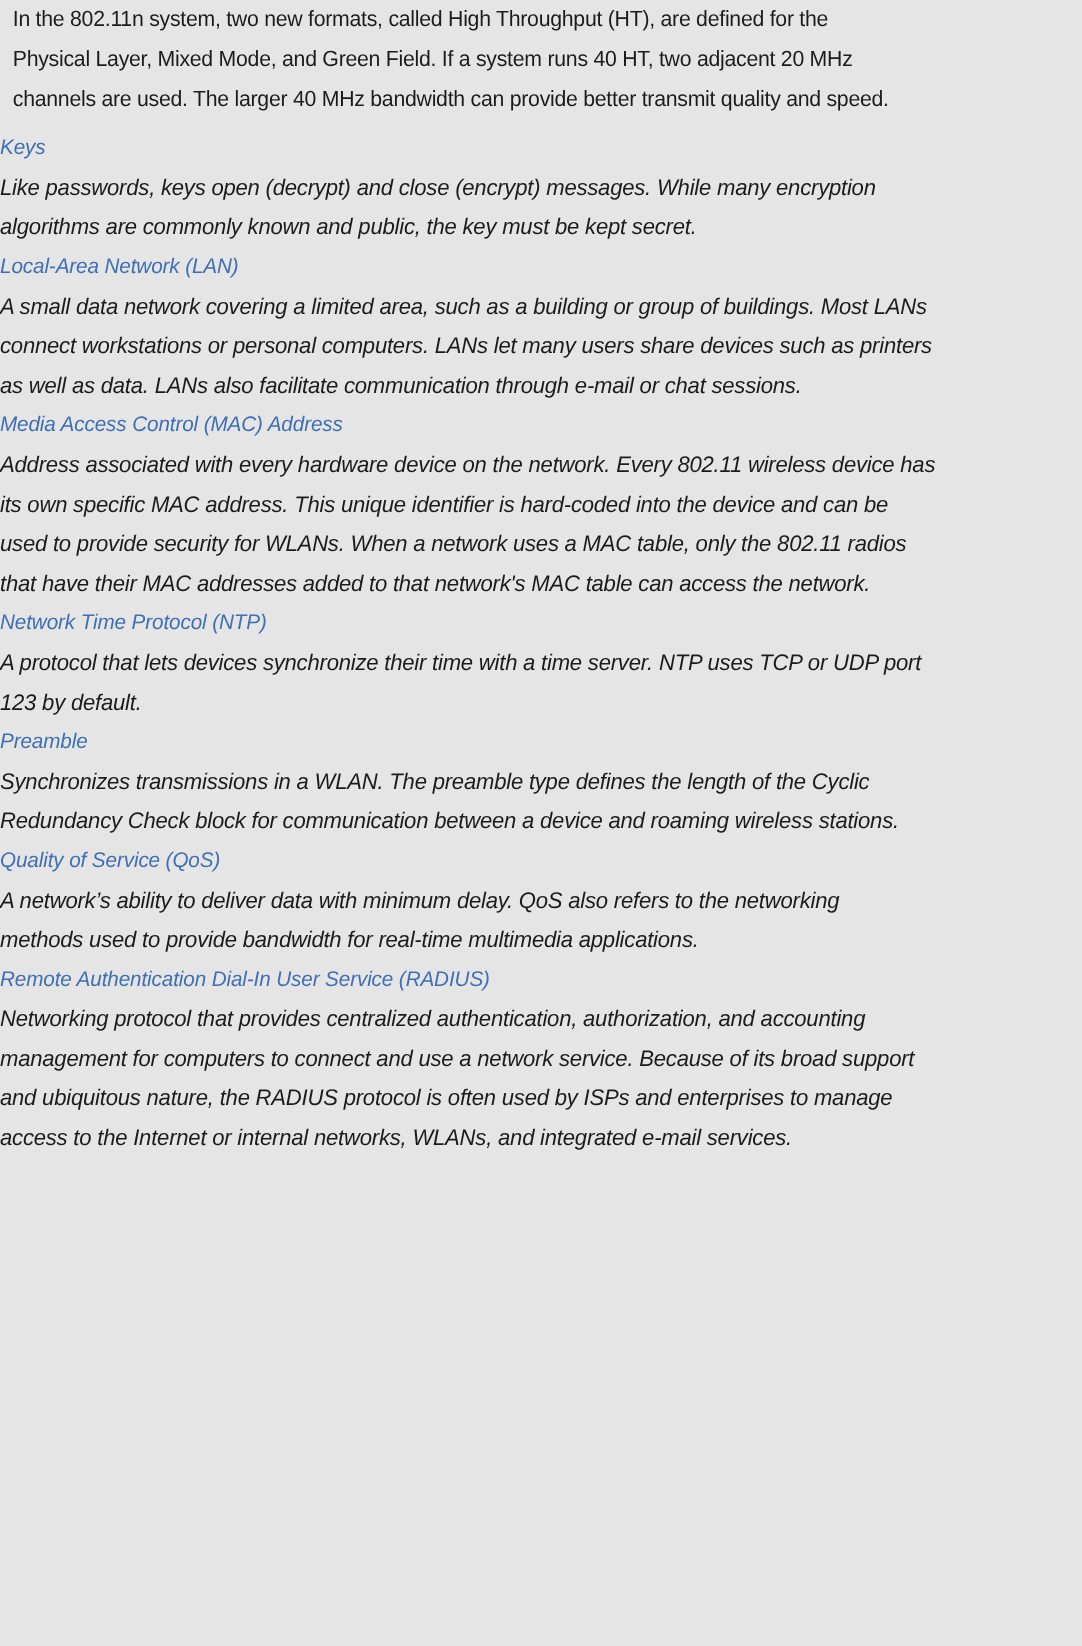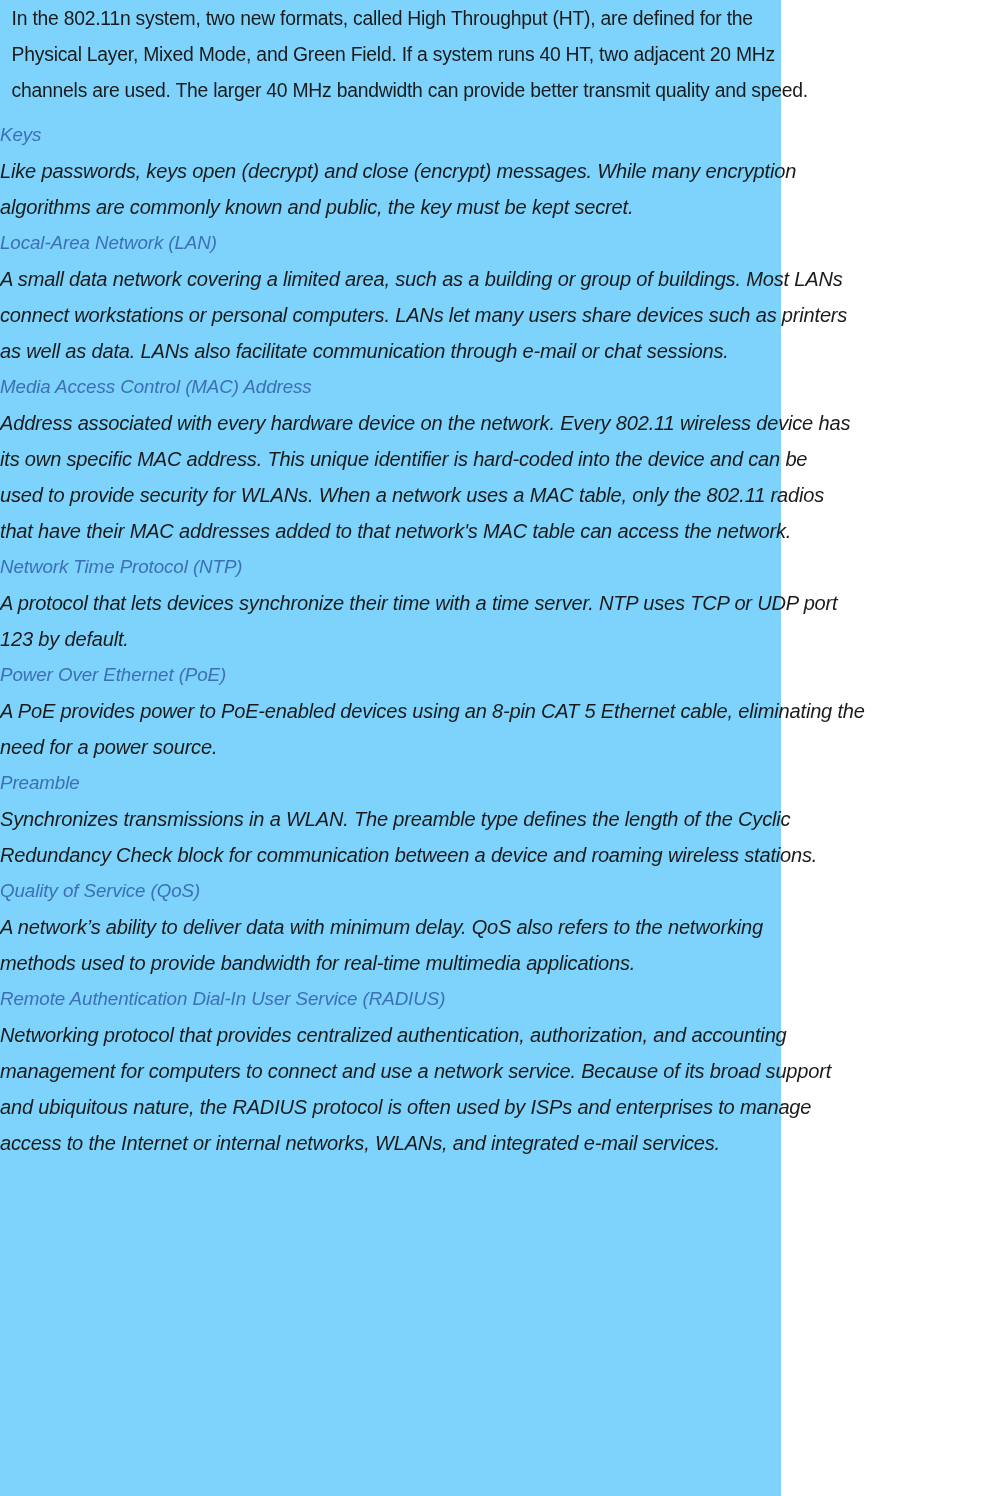--- a/index.html
+++ b/index.html
@@ -10,23 +10,23 @@
   body {
     width: 984px;
     height: 1496px;
     overflow: hidden;
     font-family: "Liberation Sans", "DejaVu Sans", sans-serif;
     -webkit-font-smoothing: antialiased;
   }
 
   #page {
     position: relative;
-    width: 781px;
+    width: 984px;
     height: 1496px;
-    background: #7dd3fc;
+    background: #e5e5e5;
     box-sizing: border-box;
     padding: 0;
   }
 
   
   .doc {
     position: absolute;
     left: 0;
     top: 0;
     width: 984px;
@@ -112,25 +112,20 @@
           <div class="body-line" style="color: rgb(27, 27, 27); transform: scaleX(0.979);">its own  specific  MAC address.  This unique identifier  is hard-coded   into the device and can be</div>
           <div class="body-line" style="color: rgb(27, 27, 27); transform: scaleX(0.979);">used to provide security for WLANs. When  a network uses a MAC table, only the 802.11 radios</div>
           <div class="body-line" style="color: rgb(27, 27, 27); transform: scaleX(0.979);">that have their MAC addresses added  to that network's MAC table can access the network.</div>
         </div>
         <div class="section">
           <div class="heading" style="color: rgb(61, 111, 181); transform: scaleX(0.979);">Network Time Protocol (NTP)</div>
           <div class="body-line" style="color: rgb(27, 27, 27); transform: scaleX(0.979);">A protocol that lets devices synchronize  their time with a time server.  NTP uses TCP or UDP port</div>
           <div class="body-line" style="color: rgb(27, 27, 27); transform: scaleX(0.979);">123 by default.</div>
         </div>
         <div class="section">
-          <div class="heading" style="color: rgb(61, 111, 181); transform: scaleX(0.979);">Power Over Ethernet (PoE)</div>
-          <div class="body-line" style="color: rgb(27, 27, 27); transform: scaleX(0.979);">A PoE provides power  to PoE-enabled devices using an 8-pin  CAT 5 Ethernet cable, eliminating the</div>
-          <div class="body-line" style="color: rgb(27, 27, 27); transform: scaleX(0.979);">need for a power  source.</div>
-        </div>
-        <div class="section">
           <div class="heading" style="color: rgb(61, 111, 181); transform: scaleX(0.979);">Preamble</div>
           <div class="body-line" style="color: rgb(27, 27, 27); transform: scaleX(0.979);">Synchronizes transmissions in a WLAN. The preamble  type defines the length of the Cyclic</div>
           <div class="body-line" style="color: rgb(27, 27, 27); transform: scaleX(0.979);">Redundancy  Check block  for communication between a device and roaming  wireless stations.</div>
         </div>
         <div class="section">
           <div class="heading" style="color: rgb(61, 111, 181); transform: scaleX(0.979);">Quality of Service (QoS)</div>
           <div class="body-line" style="color: rgb(27, 27, 27); transform: scaleX(0.979);">A network’s ability to deliver data with minimum  delay. QoS also refers to the networking</div>
           <div class="body-line" style="color: rgb(27, 27, 27); transform: scaleX(0.979);">methods used to provide bandwidth for real-time multimedia applications.</div>
         </div>
         <div class="section">

